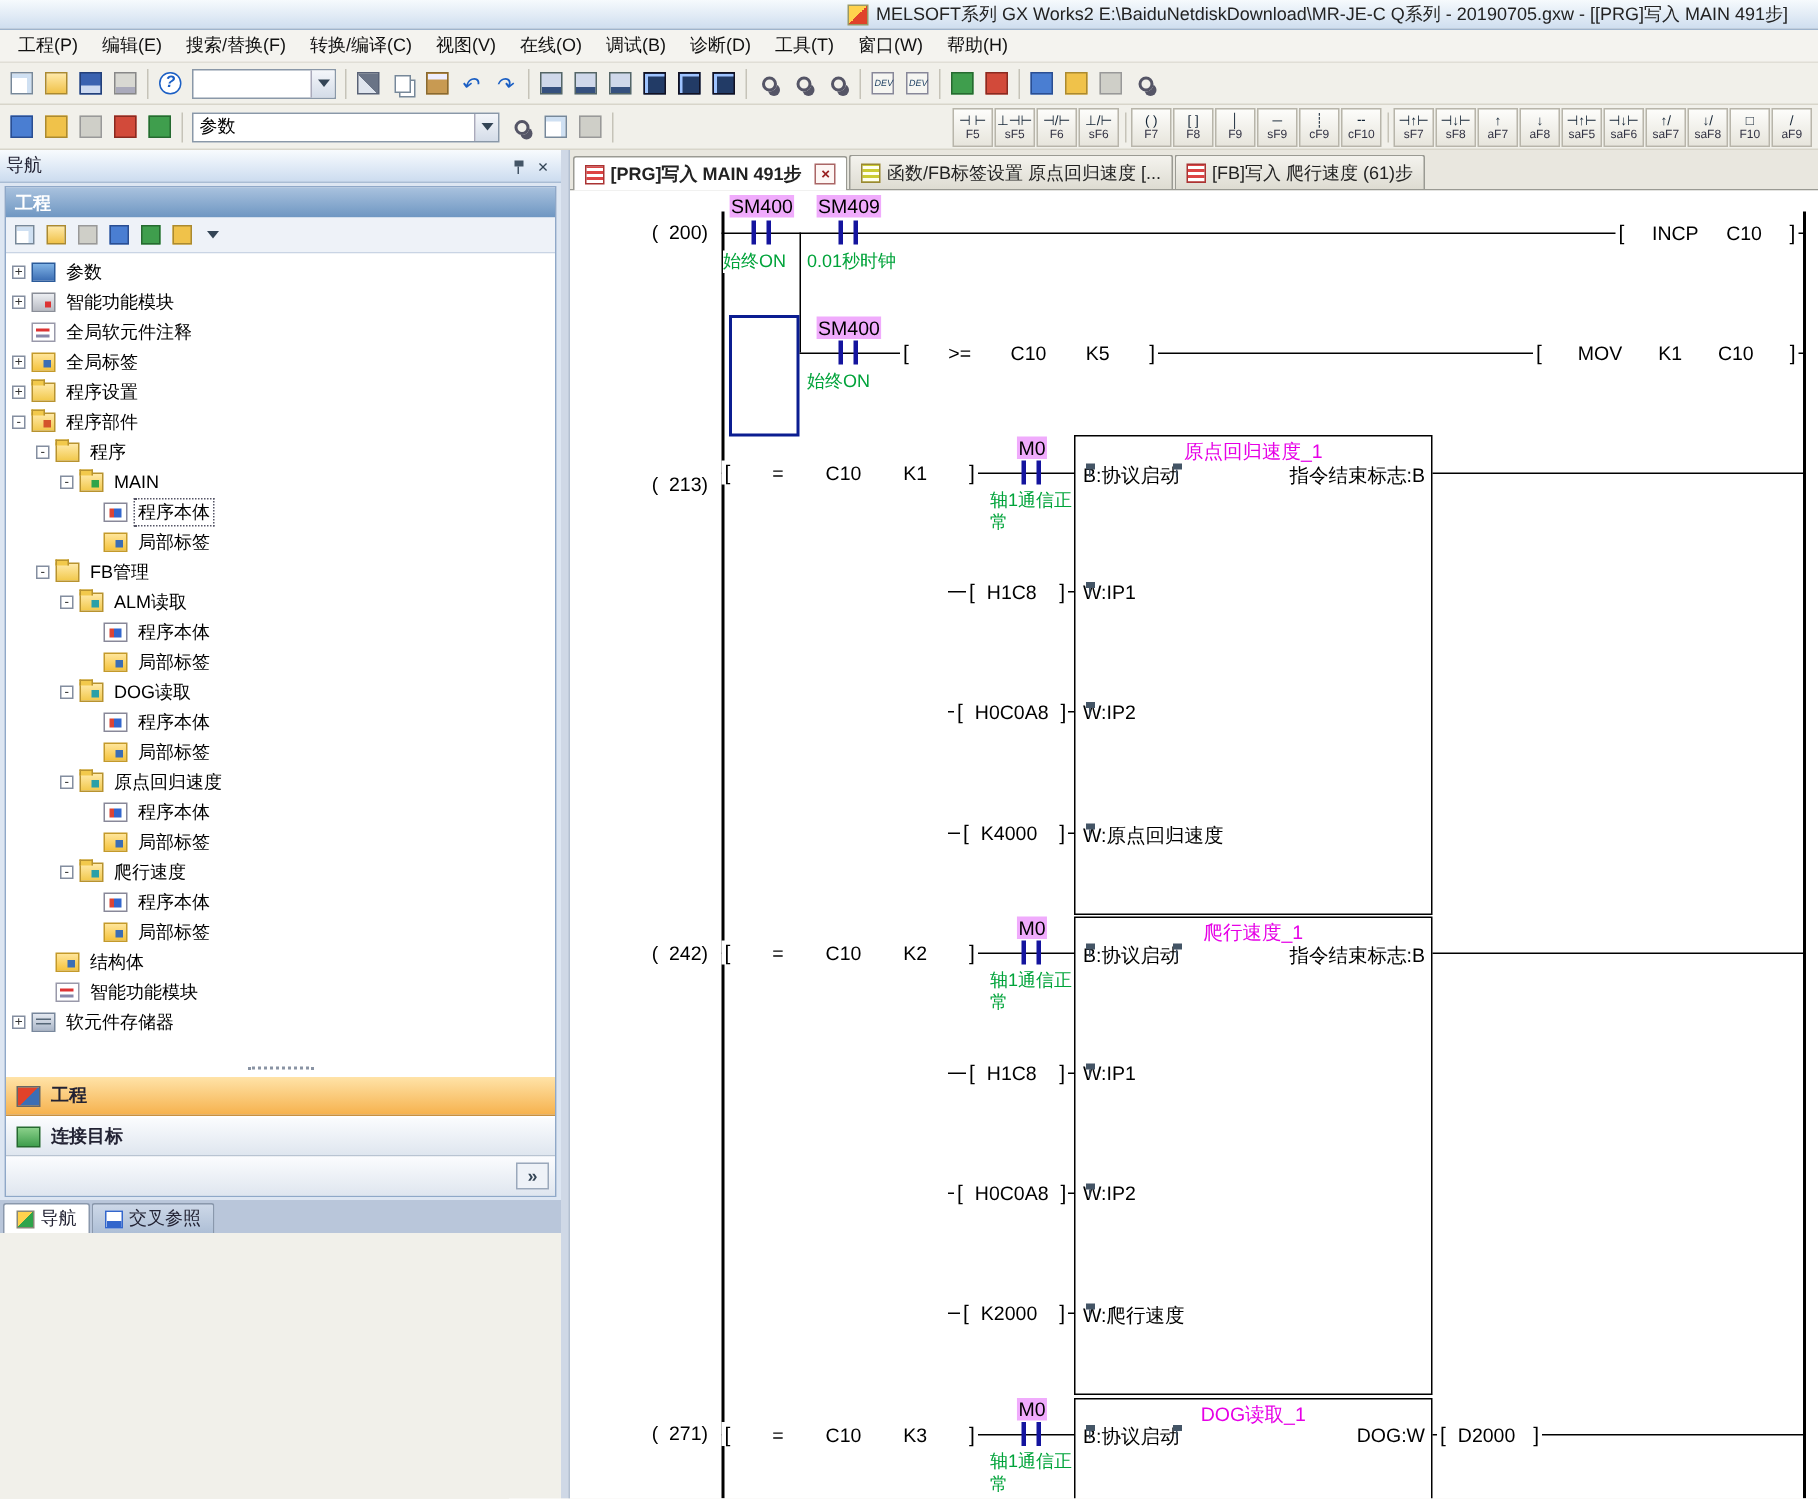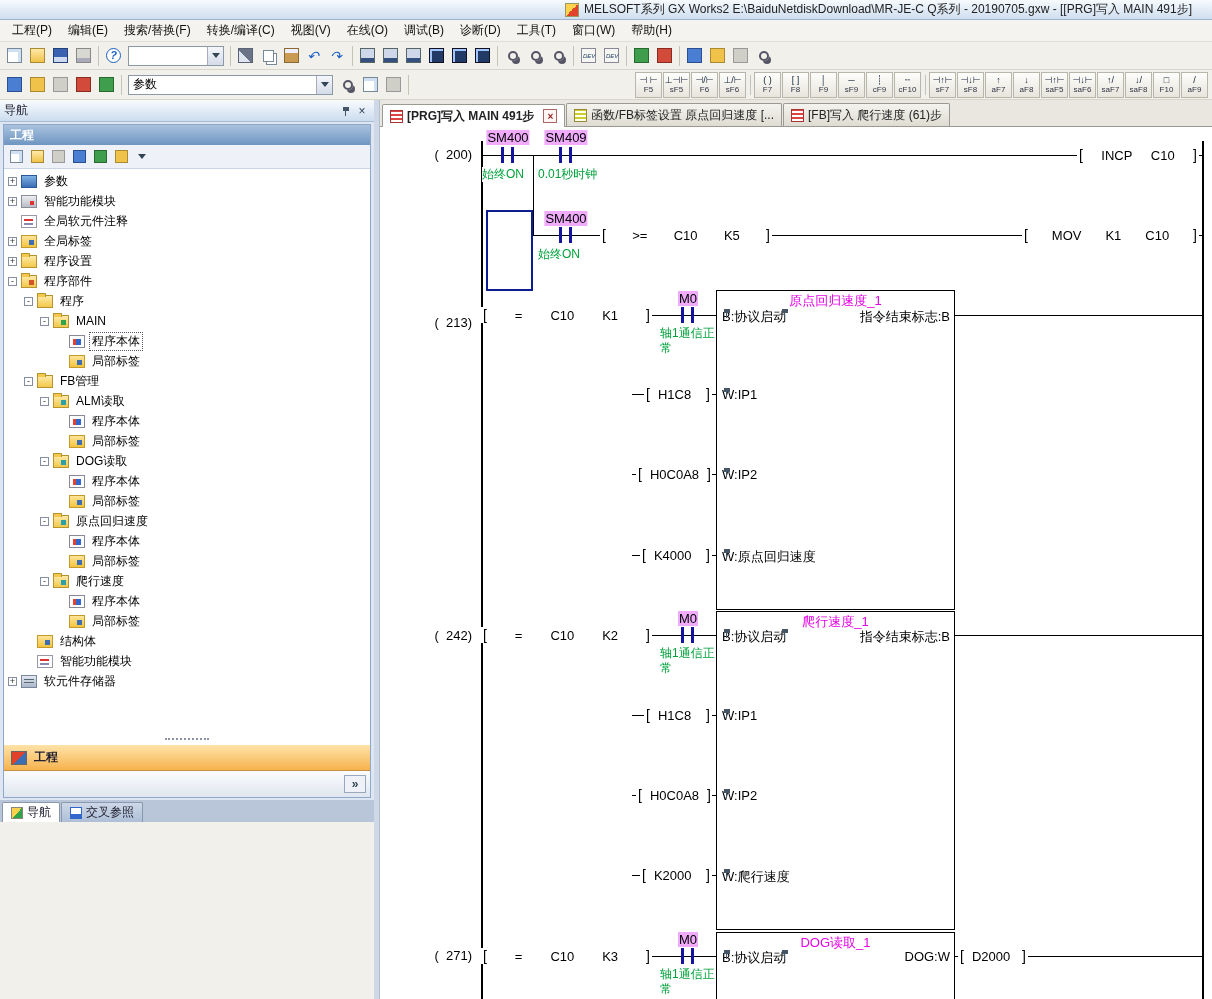--- a/index.html
+++ b/index.html
@@ -550,20 +550,24 @@
           <span class="tlabel">软元件存储器</span>
         </div>
     </div>
     <div class="dots">
         <i></i>
       </div>
     <div class="stack-btn active">
         <i class="sico sico-proj"></i>
         <span>工程</span>
       </div>
+    <div class="stack-btn">
+        <i class="sico sico-conn"></i>
+        <span>连接目标</span>
+      </div>
     <div class="chev-row">
       <span class="chev">»</span>
     </div>
   </div>
   <div class="nav-tabs">
     <span class="nav-tab active">
         <i class="nticon nt-nav"></i>
         <span>导航</span>
       </span>
     <span class="nav-tab">

